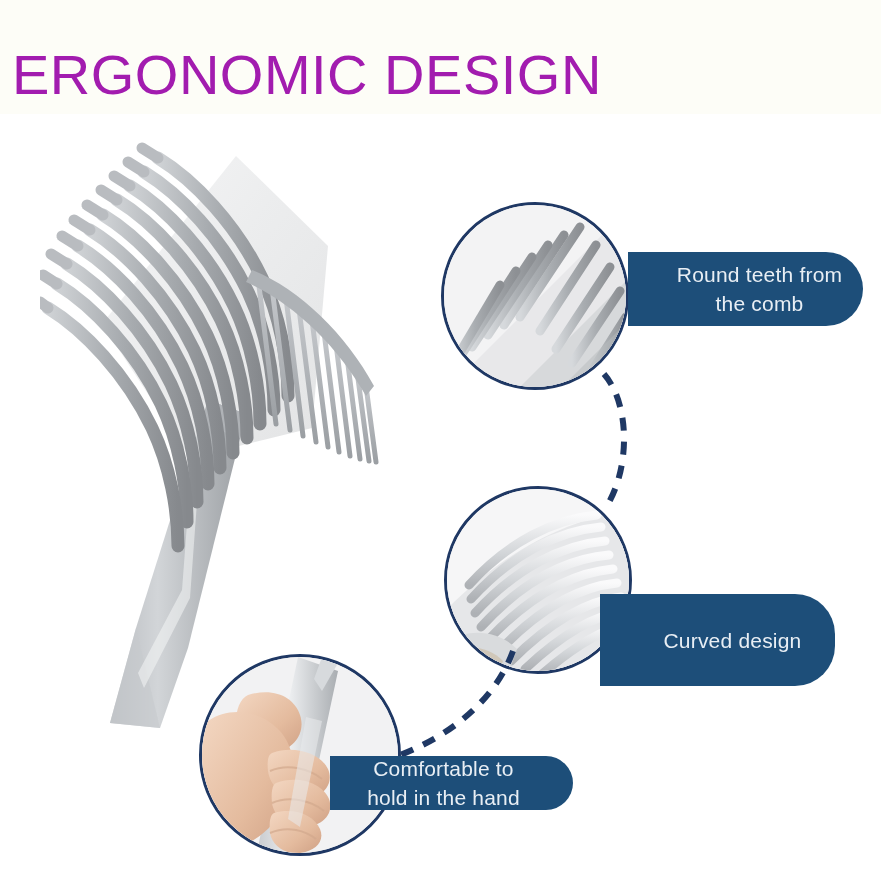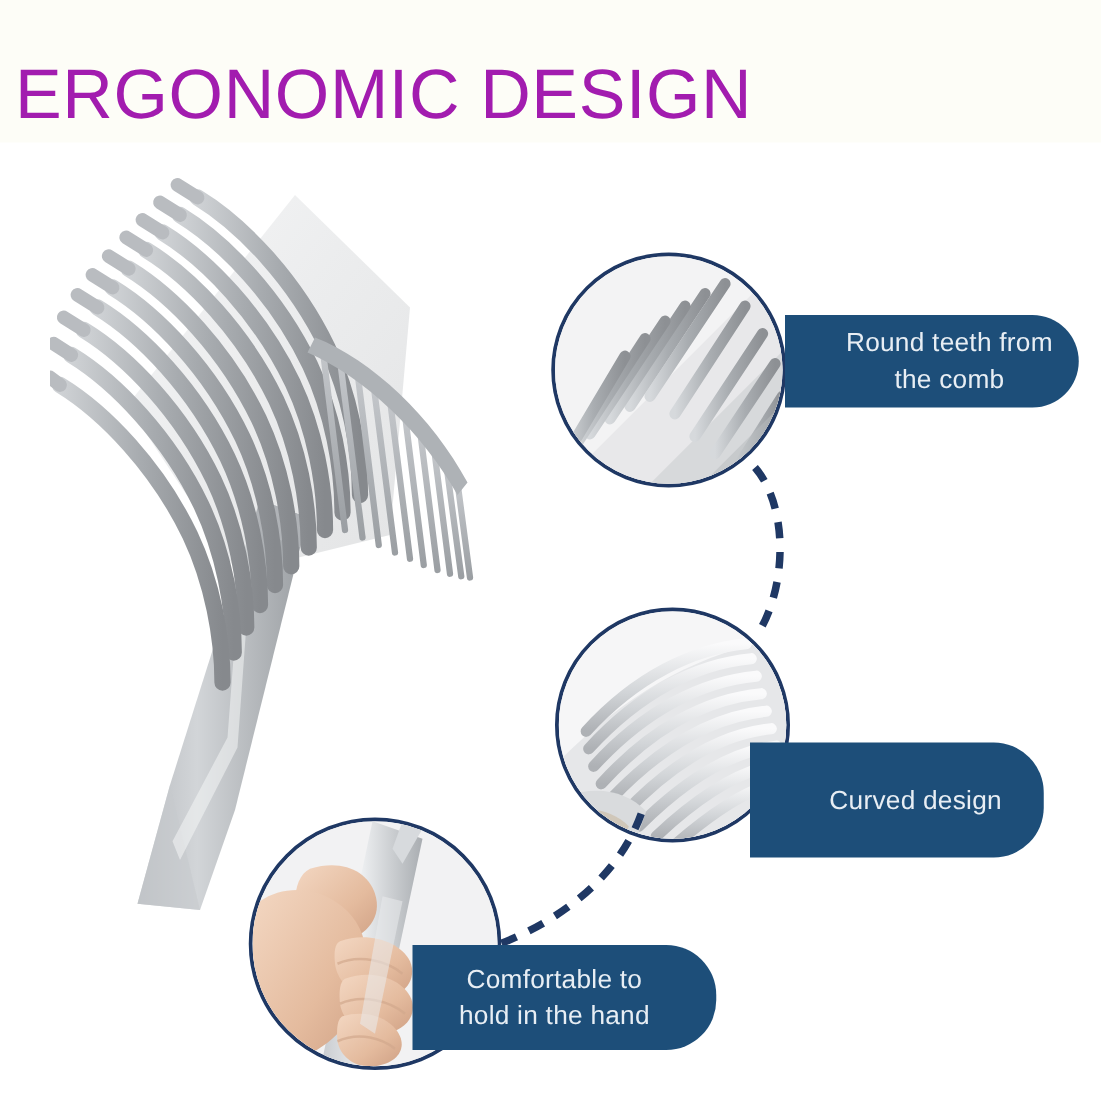--- a/index.html
+++ b/index.html
@@ -82,21 +82,21 @@
   }
   #badge-curved-design {
     left: 600px;  top: 564px;
     width: 235px; height: 92px;
     border-radius: 0 40px 40px 0;
     padding-left: 30px;
     margin-top: 30px;
   }
   #badge-comfortable {
     left: 330px;  top: 756px;
-    width: 243px; height: 84px;
+    width: 243px; height: 54px;
     border-radius: 0 40px 40px 0;
     padding-left: 8px;
   }
   .badge-text { white-space: pre-line; }
   #badge-comfortable .badge-text { margin-left: -24px; }
 
   
   .connector {
     position: absolute;
     pointer-events: none;

